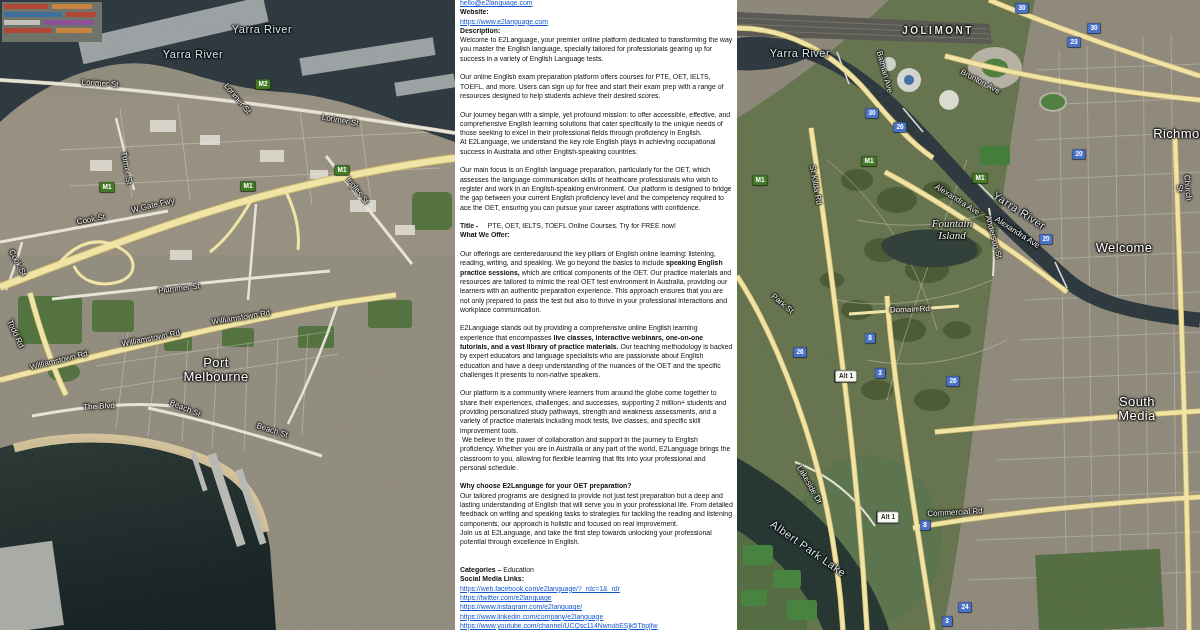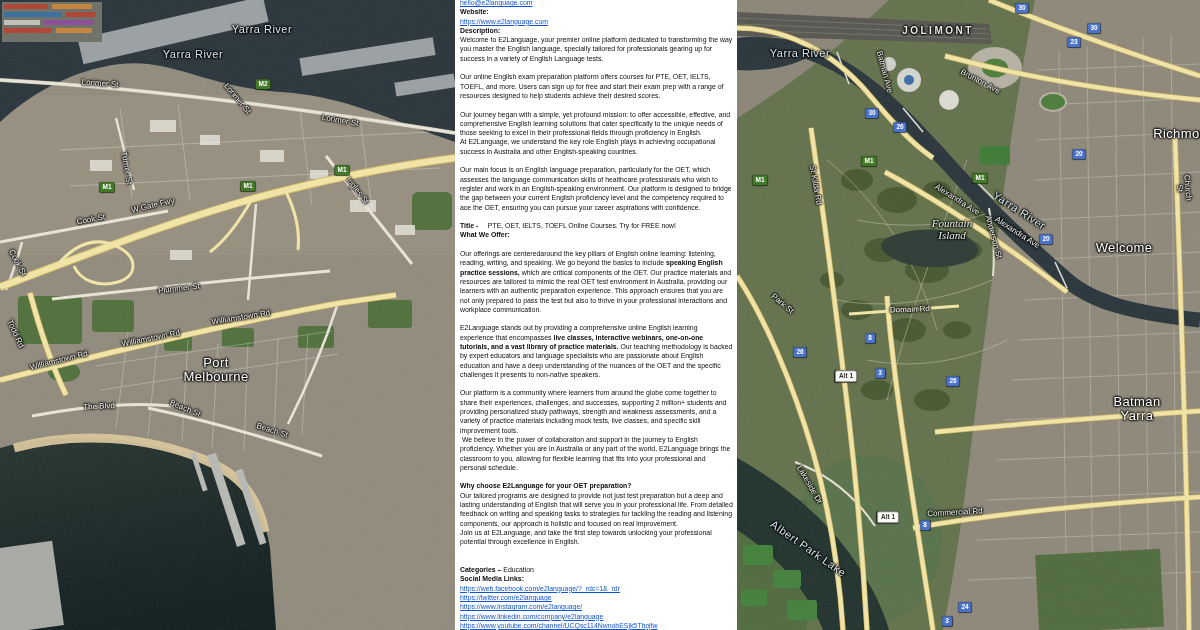--- a/index.html
+++ b/index.html
@@ -344,21 +344,21 @@
         <div class="maplabel road" style="left: 220px; top: 200px; transform: translate(-50%, -50%) rotate(32deg);">Alexandra Ave</div>
         <div class="maplabel island" style="left: 215px; top: 230px; transform: translate(-50%, -50%) rotate(0deg);">Fountain
 Island</div>
         <div class="maplabel water" style="left: 282px; top: 211px; transform: translate(-50%, -50%) rotate(33deg);">Yarra River</div>
         <div class="maplabel road" style="left: 280px; top: 233px; transform: translate(-50%, -50%) rotate(33deg);">Alexandra Ave</div>
         <div class="maplabel road" style="left: 256px; top: 237px; transform: translate(-50%, -50%) rotate(75deg);">Anderson St</div>
         <div class="maplabel road" style="left: 446px; top: 188px; transform: translate(-50%, -50%) rotate(85deg);">Church St</div>
         <div class="maplabel locality" style="left: 387px; top: 248px; transform: translate(-50%, -50%) rotate(0deg);">Welcome</div>
         <div class="maplabel road" style="left: 173px; top: 310px; transform: translate(-50%, -50%) rotate(-2deg);">Domain Rd</div>
         <div class="maplabel road" style="left: 45px; top: 304px; transform: translate(-50%, -50%) rotate(40deg);">Park St</div>
-        <div class="maplabel locality" style="left: 400px; top: 409px; transform: translate(-50%, -50%) rotate(0deg);">Batman Yarra</div>
+        <div class="maplabel locality" style="left: 400px; top: 409px; transform: translate(-50%, -50%) rotate(0deg);">South Media</div>
         <div class="maplabel road" style="left: 72px; top: 485px; transform: translate(-50%, -50%) rotate(60deg);">Lakeside Dr</div>
         <div class="maplabel road" style="left: 218px; top: 513px; transform: translate(-50%, -50%) rotate(-3deg);">Commercial Rd</div>
         <div class="maplabel water" style="left: 71px; top: 549px; transform: translate(-50%, -50%) rotate(35deg);">Albert Park Lake</div>
         <div class="shield blue" style="left: 285px; top: 8px; transform: translate(-50%, -50%);">30</div>
         <div class="shield blue" style="left: 357px; top: 28px; transform: translate(-50%, -50%);">30</div>
         <div class="shield blue" style="left: 337px; top: 42px; transform: translate(-50%, -50%);">23</div>
         <div class="shield blue" style="left: 135px; top: 113px; transform: translate(-50%, -50%);">30</div>
         <div class="shield blue" style="left: 163px; top: 127px; transform: translate(-50%, -50%);">26</div>
         <div class="shield blue" style="left: 342px; top: 154px; transform: translate(-50%, -50%);">20</div>
         <div class="shield green" style="left: 23px; top: 180px; transform: translate(-50%, -50%);">M1</div>

